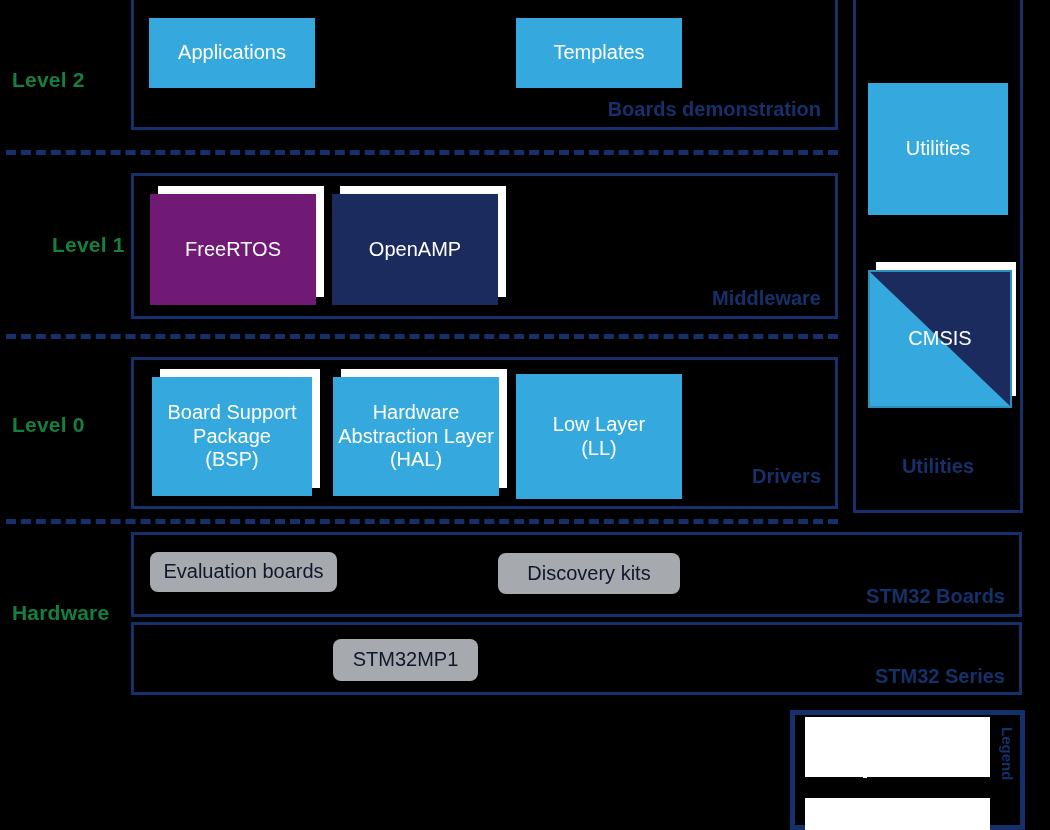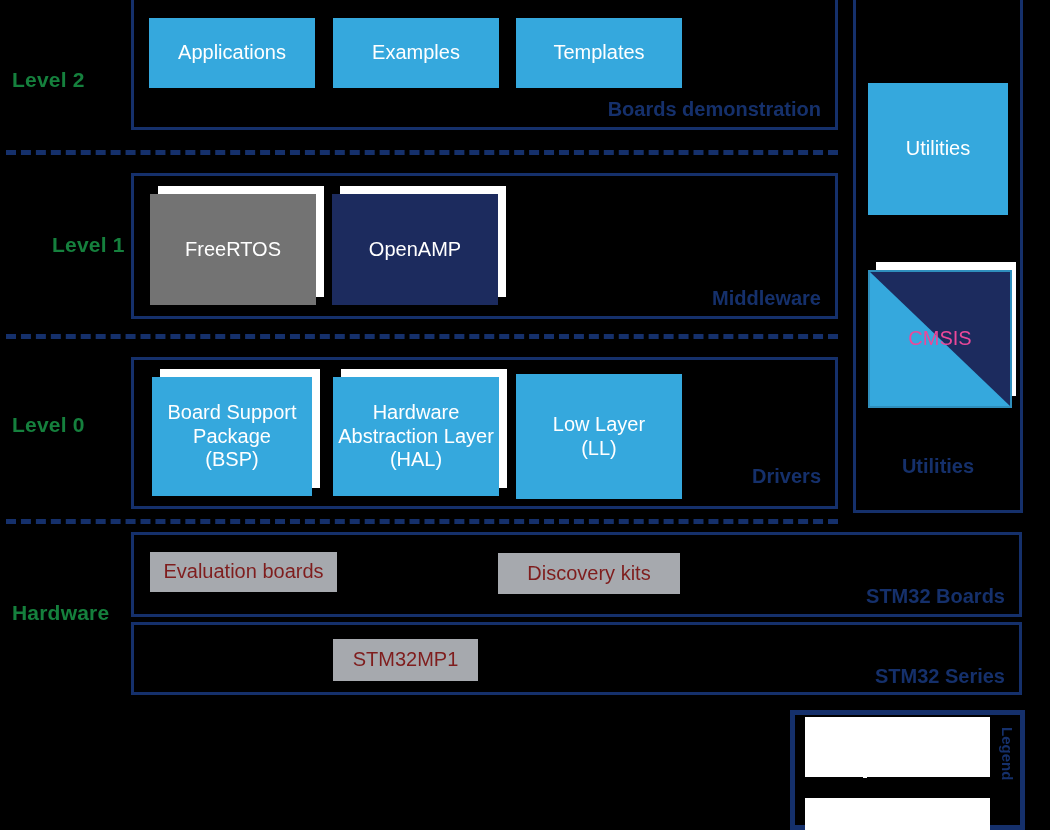--- a/index.html
+++ b/index.html
@@ -50,23 +50,23 @@
   .blk {
     display: flex;
     align-items: center;
     justify-content: center;
     text-align: center;
     line-height: 1.18;
     color: #ffffff;
     font-size: 20px;
   }
   .blk.st       { background: #35a8dd; }
-  .blk.third    { background: #737373; }
+  .blk.third    { background: #701a75; }
   .blk.comm     { background: #1c2b5e; }
-  .blk.hw       { background: #a6a9ae; color: #7f1d1d; }
+  .blk.hw       { background: #a6a9ae; color: #0f172a; border-radius: 8px; }
 
   
   .shadowed::before {
     content: "";
     position: absolute;
     left: 8px; top: -8px;
     width: 100%; height: 100%;
     background: #ffffff;
     z-index: -1;
   }
@@ -83,21 +83,21 @@
     position: absolute;
     inset: 0;
     background: #35a8dd;
     clip-path: polygon(0 0, 100% 100%, 0 100%);
   }
   .cmsis .cap {
     position: relative;
     z-index: 2;
     width: 100%;
     text-align: center;
-    color: #ec4899;
+    color: #ffffff;
     font-size: 20px;
   }
 
   
   #legend-box { border: 5px solid #15306b; }
   .legend-row { display: flex; }
   .legend-cell {
     display: flex;
     align-items: center;
     justify-content: center;
@@ -128,23 +128,20 @@
   <div class="abs dash-rule" style="left:6px; top:150px; width:832px;"></div>
   <div class="abs dash-rule" style="left:6px; top:334px; width:832px;"></div>
   <div class="abs dash-rule" style="left:6px; top:519px; width:832px;"></div>
 
   <div class="abs group-box" style="left:131px; top:-4px; width:707px; height:134px;">
     <div class="group-caption" style="bottom:6px;">Boards demonstration</div>
   </div>
   <div class="abs blk st" style="left:149px; top:18px; width:166px; height:70px;">
     <span>Applications</span>
   </div>
-  <div class="abs blk st" style="left:333px; top:18px; width:166px; height:70px;">
-    <span>Examples</span>
-  </div>
   <div class="abs blk st" style="left:516px; top:18px; width:166px; height:70px;">
     <span>Templates</span>
   </div>
 
   <div class="abs group-box" style="left:131px; top:173px; width:707px; height:146px;">
     <div class="group-caption" style="bottom:6px;">Middleware</div>
   </div>
   <div class="shadowed" style="left:150px; top:194px; width:166px; height:111px;">
     <div class="blk third" style="width:100%; height:100%;">
       <span>FreeRTOS</span>

